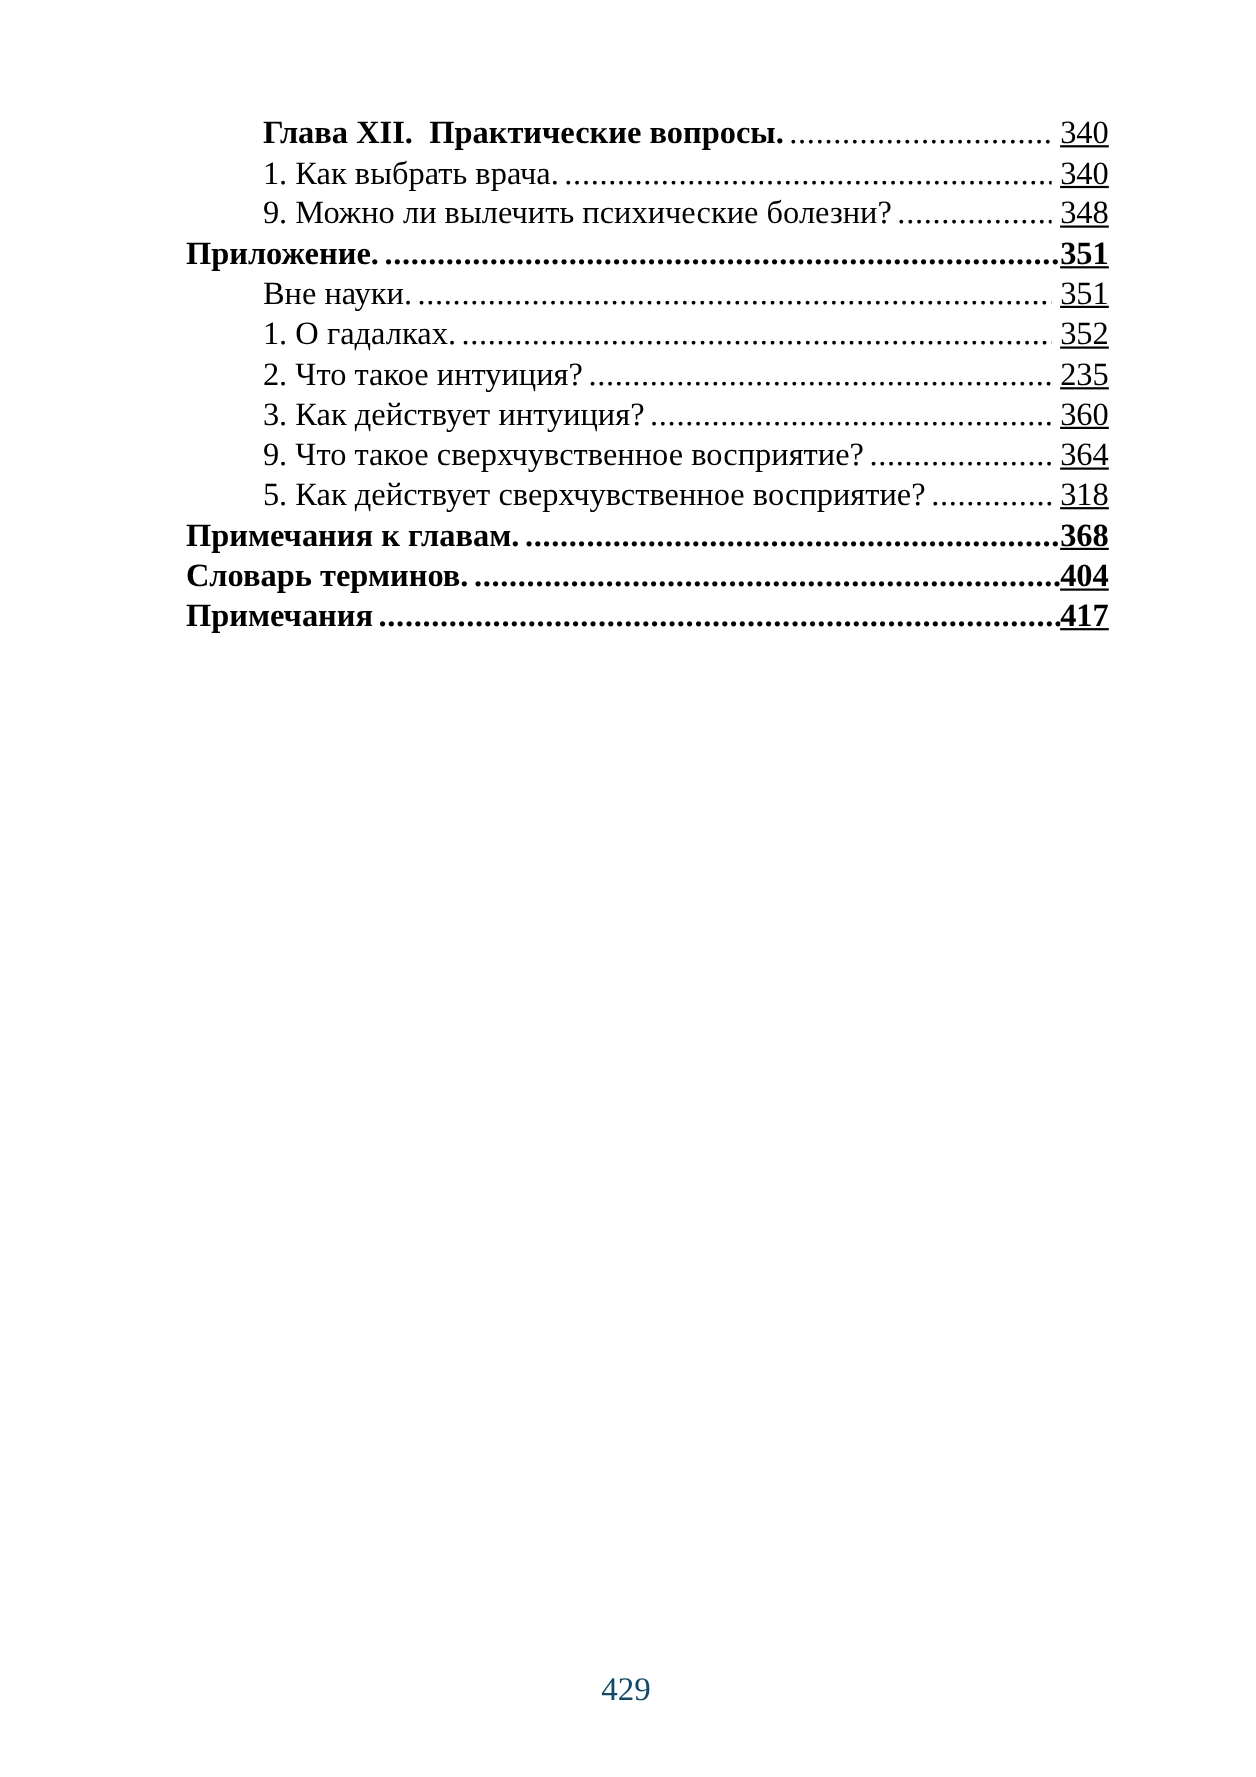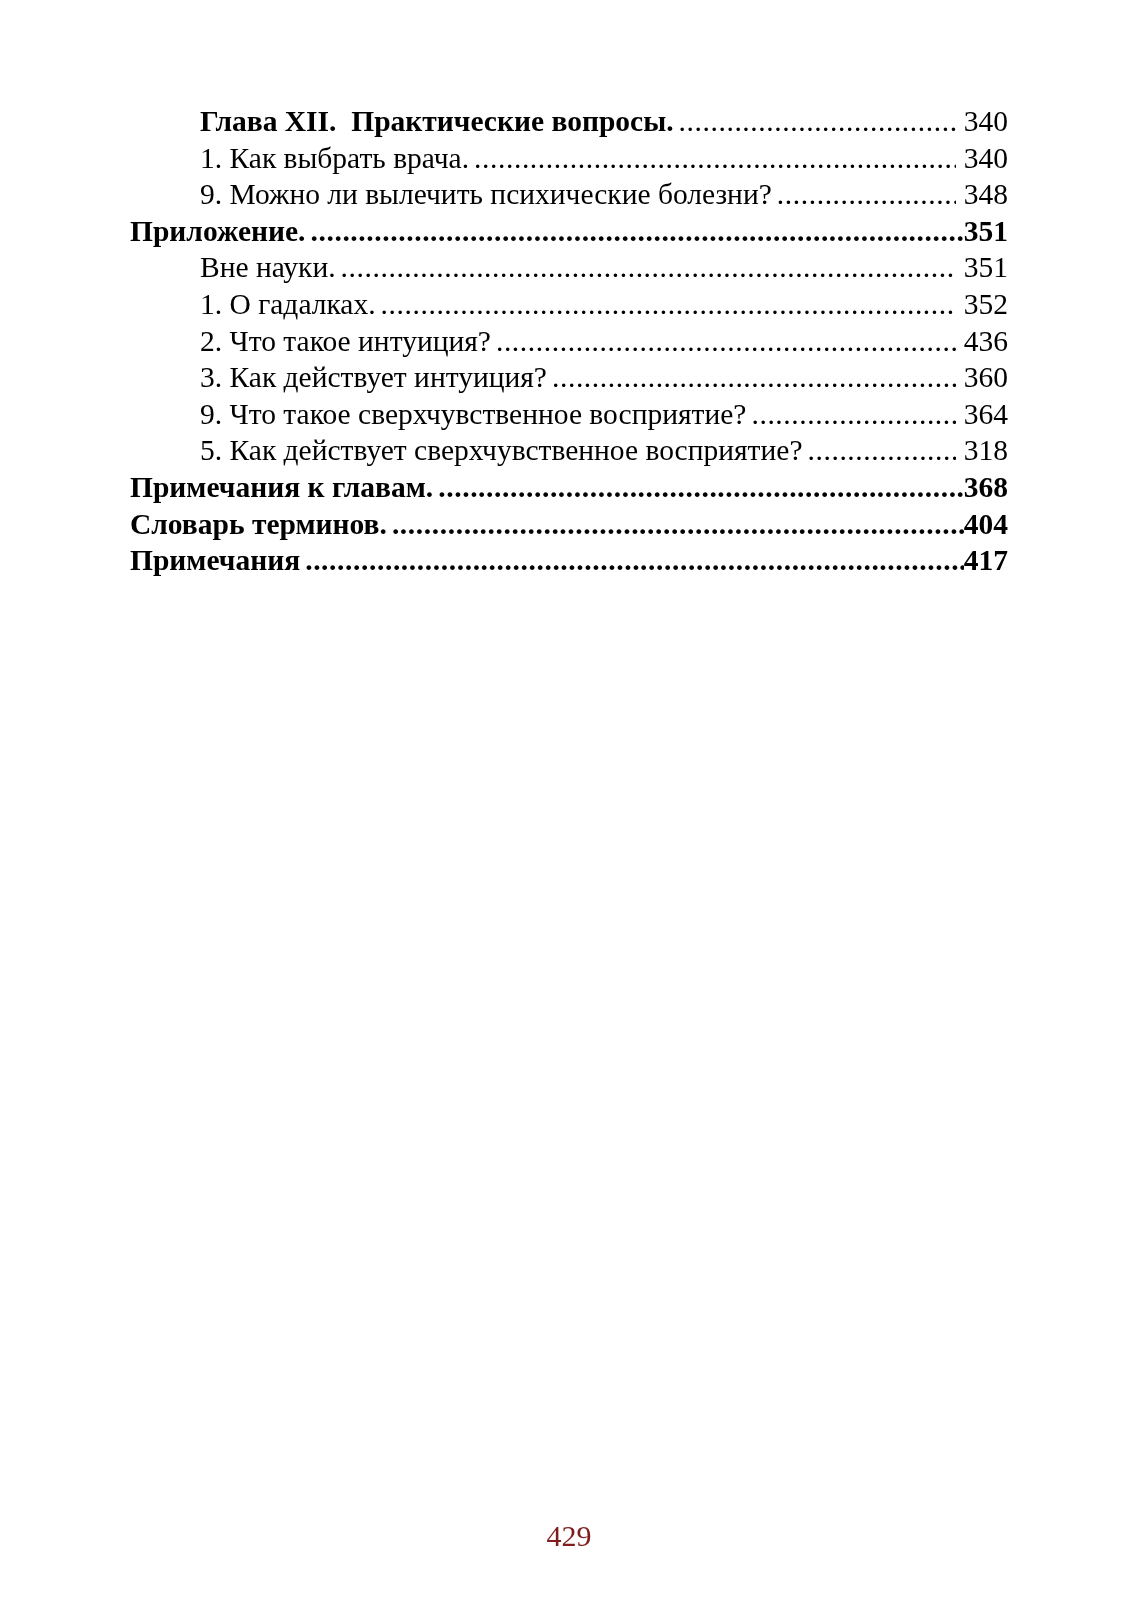--- a/index.html
+++ b/index.html
@@ -22,47 +22,48 @@
     left: 130px;
     right: 134px;
   }
   .row {
     display: flex;
     align-items: baseline;
     height: 36.6px;
     line-height: 36.6px;
     font-size: 29.5px;
     white-space: pre;
+    margin-left: 39px;
   }
   .row.indent { padding-left: 70px; }
   .row.bold { font-weight: bold; text-align: center; }
   .row.chapter .title { font-weight: bold; }
   .title { flex: 0 0 auto; }
   .leader {
     flex: 1 1 auto;
     overflow: hidden;
     margin-left: 5px;
     margin-right: 8px;
     min-width: 0;
   }
   .row.bold .leader { margin-right: 0; }
   .leader::after {
     content: "..........................................................................................................................................................................................................";
     letter-spacing: 0.6px;
   }
-  .pagenum { flex: 0 0 auto; }
+  .pagenum { flex: 0 0 auto; text-decoration: underline; }
   .footer {
     position: absolute;
     top: 1516px;
     left: 130px;
     width: 878px;
     text-align: center;
     font-size: 30px;
     line-height: 40px;
-    color: #7f1d1d;
+    color: #0c4a6e;
     font-family: "Liberation Serif", serif;
   }
 </style>
 </head>
 <body>
 
 <div class="page">
   <div class="toc">
 
     <div class="row indent chapter">
@@ -97,21 +98,21 @@
 
     <div class="row indent">
       <span class="title">1. О гадалках.</span>
       <span class="leader"></span>
       <span class="pagenum">352</span>
     </div>
 
     <div class="row indent">
       <span class="title">2. Что такое интуиция?</span>
       <span class="leader"></span>
-      <span class="pagenum">436</span>
+      <span class="pagenum">235</span>
     </div>
 
     <div class="row indent">
       <span class="title">3. Как действует интуиция?</span>
       <span class="leader"></span>
       <span class="pagenum">360</span>
     </div>
 
     <div class="row indent">
       <span class="title">9. Что такое сверхчувственное восприятие?</span>

